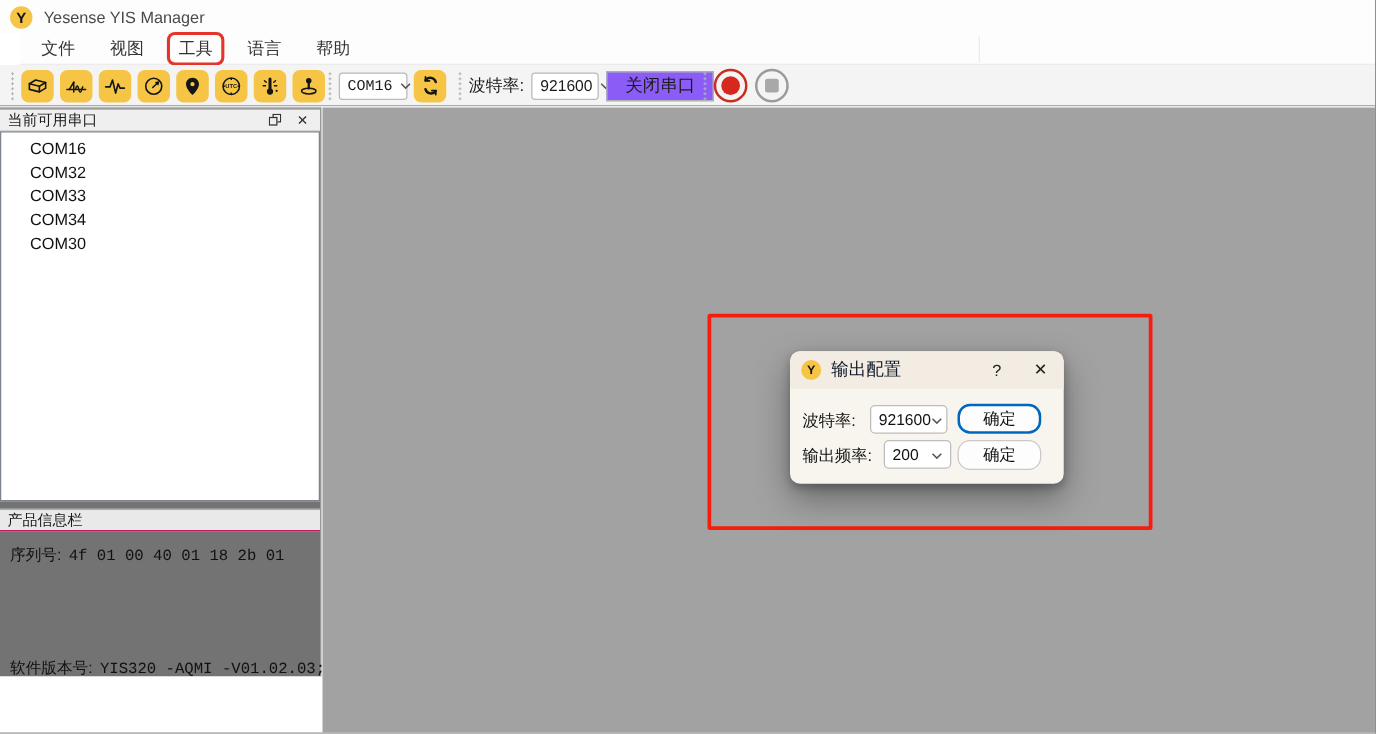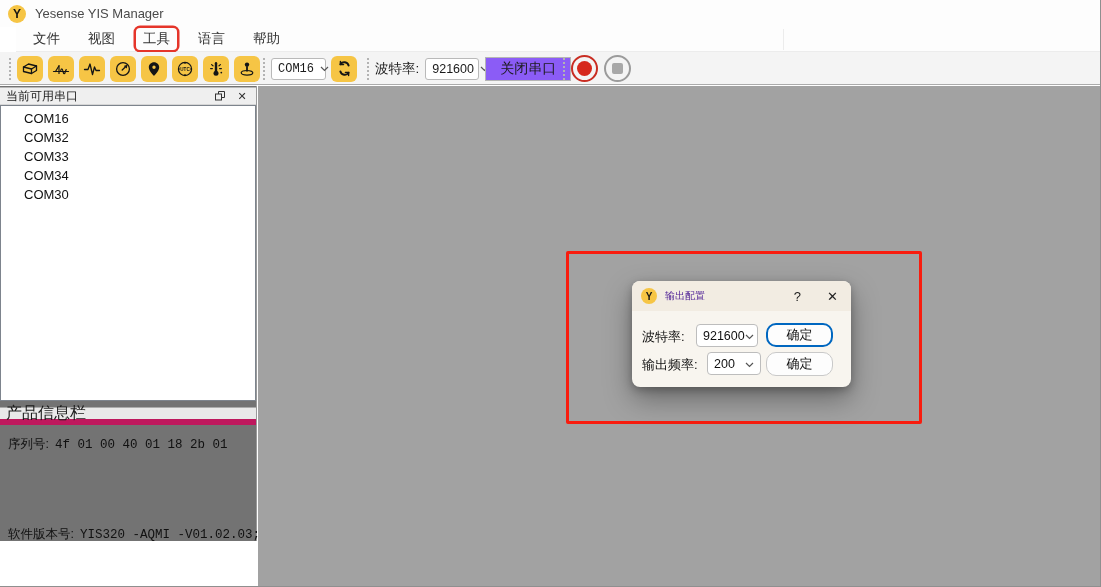--- a/index.html
+++ b/index.html
@@ -34,31 +34,31 @@
   .rec .dot{width:15px;height:15px;border-radius:50%;background:#d6281c;}
   .stp{border:2px solid #9b9b9b;}
   .stp .sq{width:11px;height:11px;border-radius:2px;background:#a8a8a8;}
   
   .dock{position:absolute;left:0;top:86px;width:257px;height:455px;background:#737373;border-right:1px solid #9a9a9a;}
   .dock-header{position:absolute;left:0;top:1px;width:256px;height:18px;background:#efefef;border-top:1px solid #b8b8b8;border-bottom:1px solid #d6d6d6;display:flex;align-items:center;padding:0 6px;}
   .dock-header .dh-title{font-size:12px;color:#1a1a1a;flex:1;}
   .dh-btn{width:16px;height:14px;display:flex;align-items:center;justify-content:center;margin-left:6px;color:#333;font-size:11px;}
   .port-list{position:absolute;left:0;top:19px;width:256px;height:296px;background:#fff;border:1px solid #7d848d;padding-top:3px;}
   .port-item{height:19px;line-height:19px;padding-left:23px;font-size:13px;color:#111;}
-  .info-header{position:absolute;left:0;top:321px;width:256px;height:18px;background:#e9e9e9;border-top:1px solid #ababab;border-bottom:6px solid #be185d;display:flex;align-items:center;padding:0 6px;font-size:16px;color:#1a1a1a;}
+  .info-header{position:absolute;left:0;top:321px;width:256px;height:18px;background:#e9e9e9;border-top:1px solid #ababab;border-bottom:1px solid #be185d;display:flex;align-items:center;padding:0 6px;font-size:12px;color:#1a1a1a;}
   .info-row{position:absolute;left:8px;font-size:12.5px;color:#111;white-space:nowrap;}
   .info-row .val{font-family:"Liberation Mono","DejaVu Sans Mono",monospace;font-size:12.5px;margin-left:6px;}
   
   .main-area{position:absolute;left:258px;top:86px;width:843px;height:501px;background:#a2a2a2;}
   .annotation{position:absolute;left:566px;top:251px;width:356px;height:173px;border:3px solid #f81c0e;border-radius:2px;}
   
   .dialog{position:absolute;left:632px;top:281px;width:219px;height:106px;background:#f8f5ef;border-radius:8px;box-shadow:0 12px 28px rgba(0,0,0,.35),0 3px 8px rgba(0,0,0,.25);}
   .dlg-titlebar{position:absolute;left:0;top:0;width:100%;height:30px;background:#f2ece2;border-radius:8px 8px 0 0;display:flex;align-items:center;padding:0 9px;}
   .dlg-logo{width:16px;height:16px;border-radius:50%;background:#f6c545;color:#141414;display:flex;align-items:center;justify-content:center;font-weight:bold;font-size:10px;}
-  .dlg-title{margin-left:8px;font-size:10px;color:#4c1d95;flex:1;}
+  .dlg-title{margin-left:8px;font-size:14px;color:#0f172a;flex:1;}
   .dlg-help{font-size:13px;color:#222;margin-right:26px;}
   .dlg-close{font-size:13px;color:#222;margin-right:4px;}
   .dlg-label{position:absolute;left:10px;font-size:13px;color:#111;}
   .dlg-combo{position:absolute;height:23px;background:#fff;border:1px solid #bdbdbd;border-radius:4px;display:flex;align-items:center;justify-content:space-between;padding:0 6px;font-size:12.5px;color:#111;}
   .dlg-btn{position:absolute;left:134px;width:67px;height:24px;background:#fdfdfd;border:1px solid #c9c9c9;border-radius:10px;display:flex;align-items:center;justify-content:center;font-size:13px;color:#111;}
   .dlg-btn.default{border:2px solid #0067c0;}
 </style>
 </head>
 <body>
 

